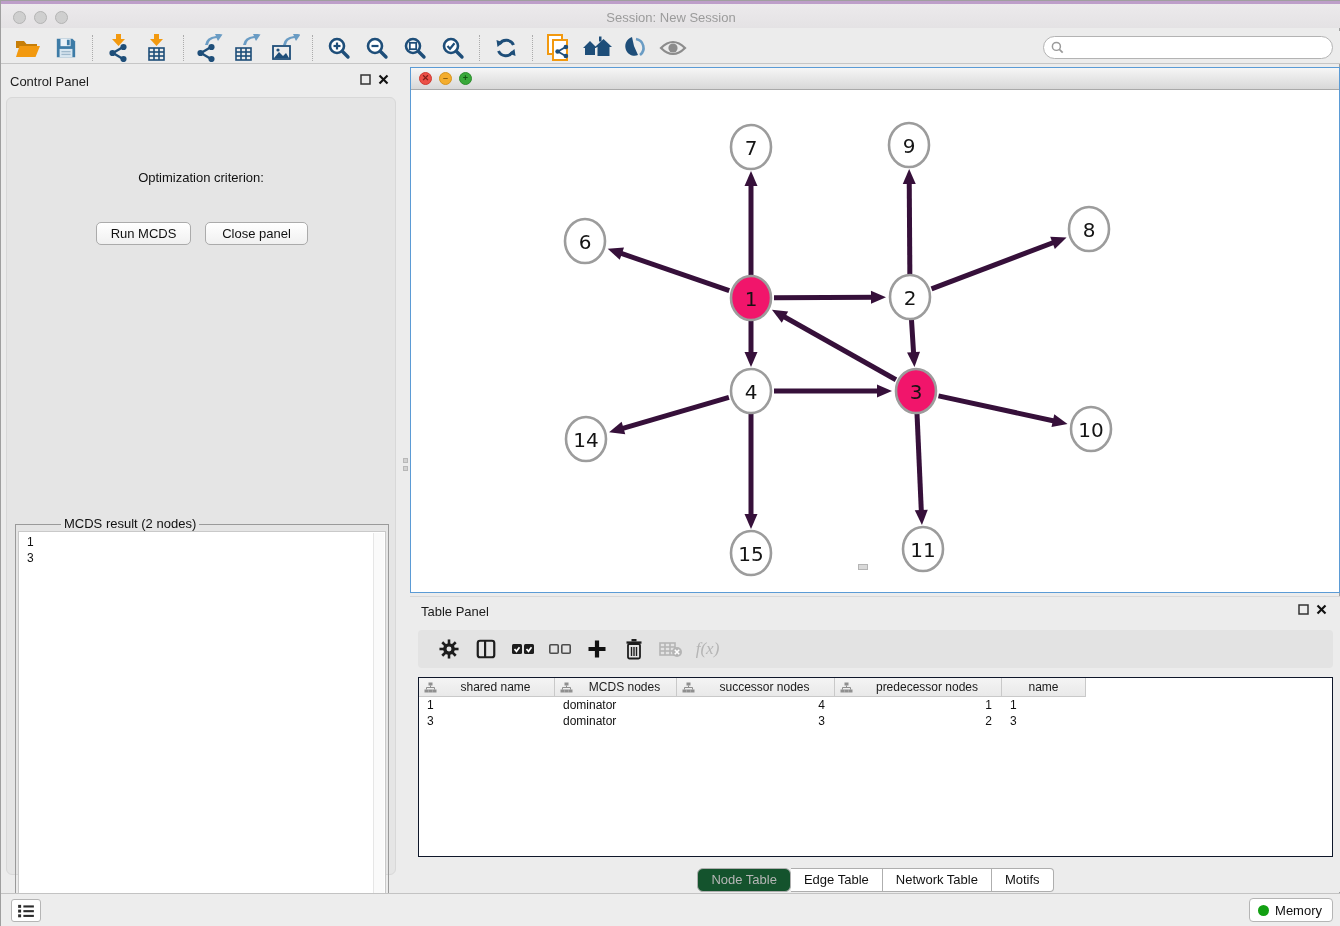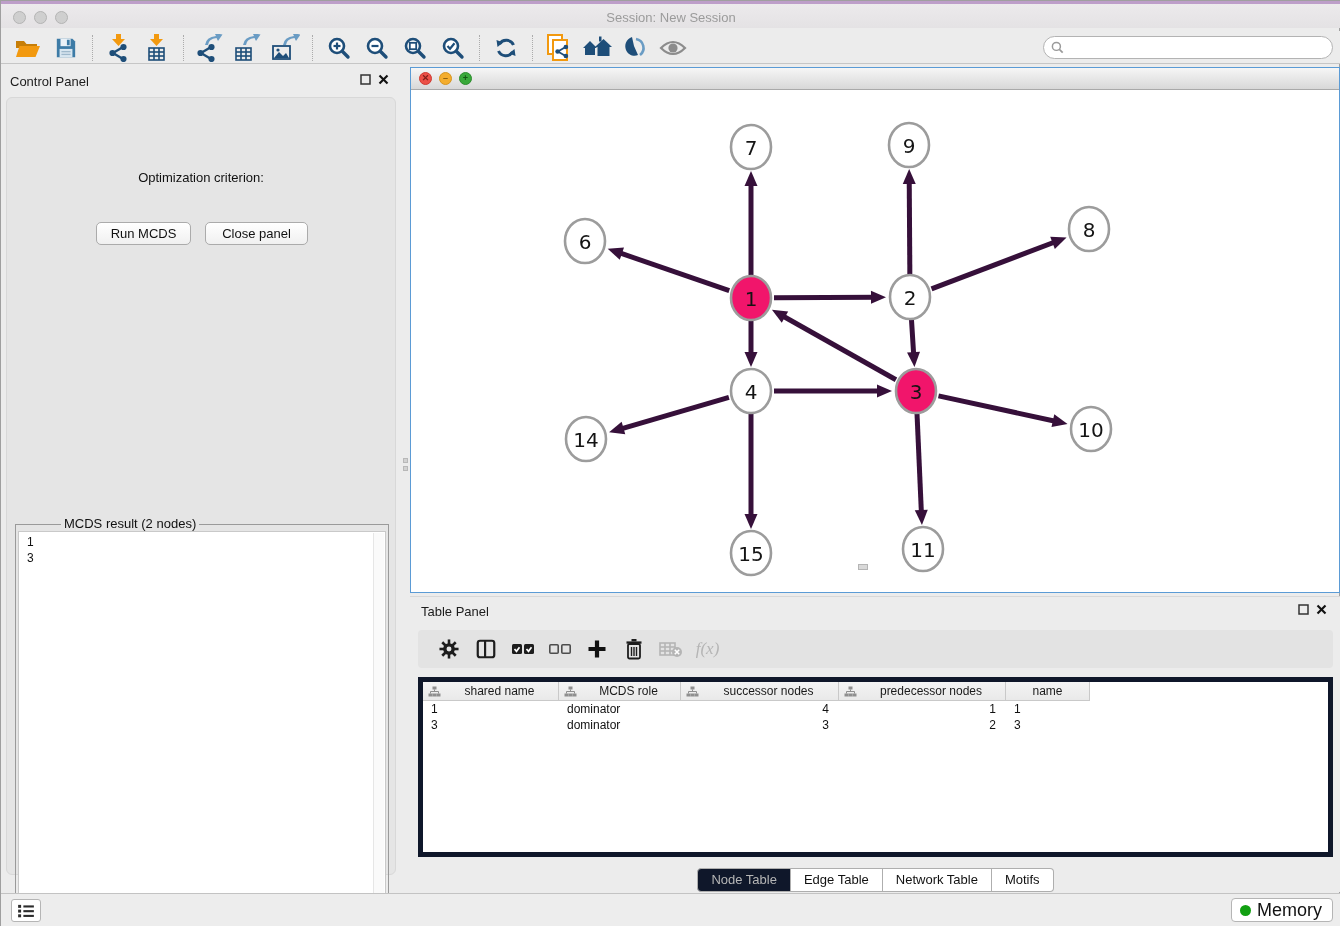--- a/index.html
+++ b/index.html
@@ -29,21 +29,21 @@
   .cpanel { position:absolute; left:0; top:66px; width:400px; height:813px; background:#ECECEC; }
   .panel-title { position:absolute; left:9px; top:7px; font-size:13px; color:#1c1c1c; }
   .win-btns { position:absolute; top:7px; display:flex; gap:7px; align-items:center; }
   .cp-body { position:absolute; left:5px; top:30px; width:390px; height:778px;
     background:#E5E5E5; border:1px solid #d8d8d8; border-radius:6px; }
   .tabs-row { position:absolute; left:0; right:0; display:flex; justify-content:center; }
   .tab { font-size:13px; color:#111; background:#fff; border:1px solid #aeaeae; border-left:none;
     padding:3px 13px 4px; white-space:nowrap; }
   .tab:first-child { border-left:1px solid #aeaeae; border-radius:4px 0 0 4px; }
   .tab:last-child { border-radius:0 4px 4px 0;text-align:center; }
-  .tab.selected { background:#0f172a; color:#b6b6b6; }
+  .tab.selected { background:#14532d; color:#b6b6b6;border-radius:6px; }
   .opt-label { position:absolute; left:0; right:0; top:72px; text-align:center; font-size:13px; color:#111; }
   .select { position:absolute; left:39px; top:91px; width:310px; height:23px; background:linear-gradient(#ffffff,#f2f2f2);
     border:1px solid #ababab; border-radius:5px; font-size:13px; color:#111;
     display:flex; align-items:center; padding:0 8px 0 12px; }
   .select .val { flex:1; }
   .chev { display:flex; flex-direction:column; align-items:center; gap:1px; }
   .chev i { width:0; height:0; border-left:4px solid transparent; border-right:4px solid transparent; }
   .chev i.up { border-bottom:5px solid #555; }
   .chev i.dn { border-top:5px solid #555; }
   .btn { position:absolute; height:23px; background:linear-gradient(#ffffff,#f0f0f0); border:1px solid #ababab;
@@ -67,36 +67,36 @@
   
   .vgrip { position:absolute; left:400px; top:450px; width:8px; height:26px; display:flex; flex-direction:column; gap:3px; align-items:center; justify-content:center; }
   .vgrip b { width:5px; height:5px; background:#d2d2d2; border:1px solid #b8b8b8; }
 
   
   .tpanel { position:absolute; left:409px; top:595px; width:931px; height:296px; background:#ECECEC; border-top:1px solid #d8d8d8; }
   .tp-toolbar { position:absolute; left:8px; top:33px; width:915px; height:38px; background:#E3E3E3; border-radius:4px;
     display:flex; align-items:center; padding-left:12px; }
   .tp-ico { width:37px; height:30px; display:flex; align-items:center; justify-content:center; }
   .fx { font-family:"Liberation Serif", serif; font-style:italic; font-size:17px; color:#b5b5b5; }
-  .tblwrap { position:absolute; left:8px; top:80px; width:915px; height:180px; background:#fff; border:5px solid #0f172a; }
+  .tblwrap { position:absolute; left:8px; top:80px; width:915px; height:180px; background:#fff; border:1px solid #0f172a; }
   .thead { position:absolute; left:0; top:0; height:19px; display:flex; }
   .th { background:linear-gradient(#F4F4F4,#E9E9E9); border-right:1px solid #c9c9c9; border-bottom:1px solid #c9c9c9;
     font-size:12px; color:#1a1a1a; display:flex; align-items:center; position:relative; }
   .th .lbl { flex:1; text-align:center; }
   .trow { position:absolute; left:0; height:16px; display:flex; font-size:12px; color:#111; }
   .td { padding:1px 10px 0 8px; overflow:hidden; white-space:nowrap; }
   .td.r { text-align:right; }
   .bottom-tabs { position:absolute; left:0; right:0; top:271px; display:flex; justify-content:center; }
 
   
   .statusbar { position:absolute; left:0; top:892px; width:1340px; height:34px; background:#EDEDED; border-top:1px solid #c3c3c3; }
   .list-btn { position:absolute; left:10px; top:5px; width:30px; height:23px; background:#fff; border:1px solid #b5b5b5;
     border-radius:3px; display:flex; align-items:center; justify-content:center; }
   .mem-btn { position:absolute; right:8px; top:4px; height:24px; padding:0 10px 0 8px; background:#fff; border:1px solid #b5b5b5;
-    border-radius:4px; display:flex; align-items:center; gap:6px; font-size:18px; color:#111; }
+    border-radius:4px; display:flex; align-items:center; gap:6px; font-size:13px; color:#111; }
   .mem-dot { width:11px; height:11px; border-radius:50%; }
   svg { display:block; }
 </style>
 </head>
 <body>
 
 <div class="screen">
 
   <div class="titlebar">
     <span class="tl gray" style="left:12px"></span>
@@ -480,21 +480,21 @@
             <span class="lbl">shared name</span>
           </div>
           <div class="th" style="width: 122px;">
             <svg width="13" height="11" viewBox="0 0 13 11" style="margin-left:5px">
   <rect x="4.5" y="0.5" width="4" height="3" fill="#8f8f8f"></rect>
   <path d="M6.5 3.5 v2 M2.5 7.5 v-2 h8 v2" stroke="#8f8f8f" stroke-width="1" fill="none"></path>
   <rect x="0.5" y="7.5" width="4" height="3" fill="#8f8f8f"></rect>
   <rect x="4.5" y="7.5" width="4" height="3" fill="#8f8f8f"></rect>
   <rect x="8.5" y="7.5" width="4" height="3" fill="#8f8f8f"></rect>
             </svg>
-            <span class="lbl">MCDS role</span>
+            <span class="lbl">MCDS nodes</span>
           </div>
           <div class="th" style="width: 158px;">
             <svg width="13" height="11" viewBox="0 0 13 11" style="margin-left:5px">
   <rect x="4.5" y="0.5" width="4" height="3" fill="#8f8f8f"></rect>
   <path d="M6.5 3.5 v2 M2.5 7.5 v-2 h8 v2" stroke="#8f8f8f" stroke-width="1" fill="none"></path>
   <rect x="0.5" y="7.5" width="4" height="3" fill="#8f8f8f"></rect>
   <rect x="4.5" y="7.5" width="4" height="3" fill="#8f8f8f"></rect>
   <rect x="8.5" y="7.5" width="4" height="3" fill="#8f8f8f"></rect>
             </svg>
             <span class="lbl">successor nodes</span>

